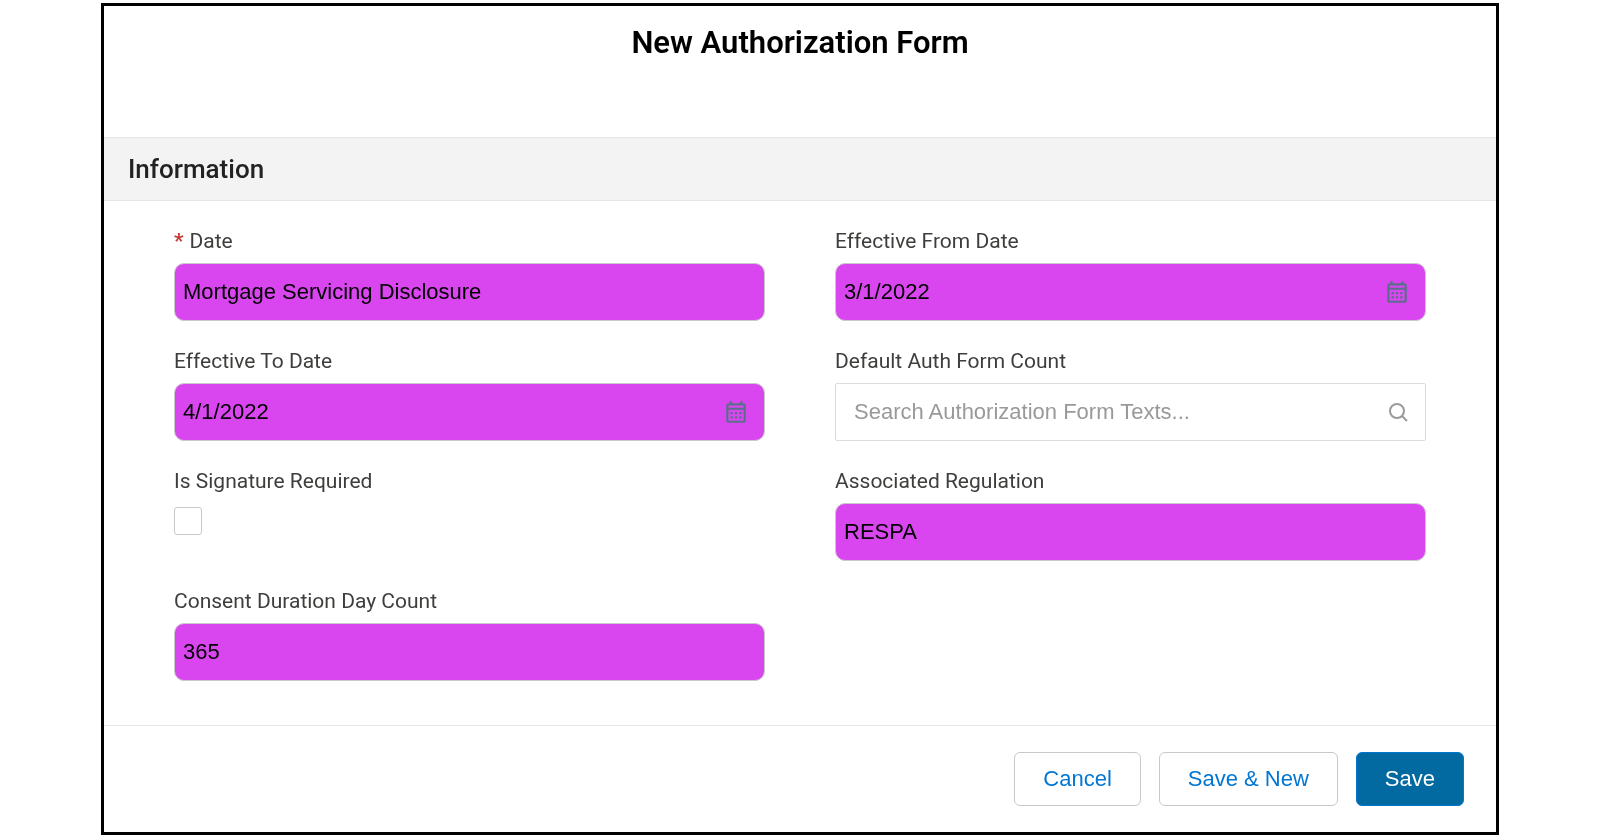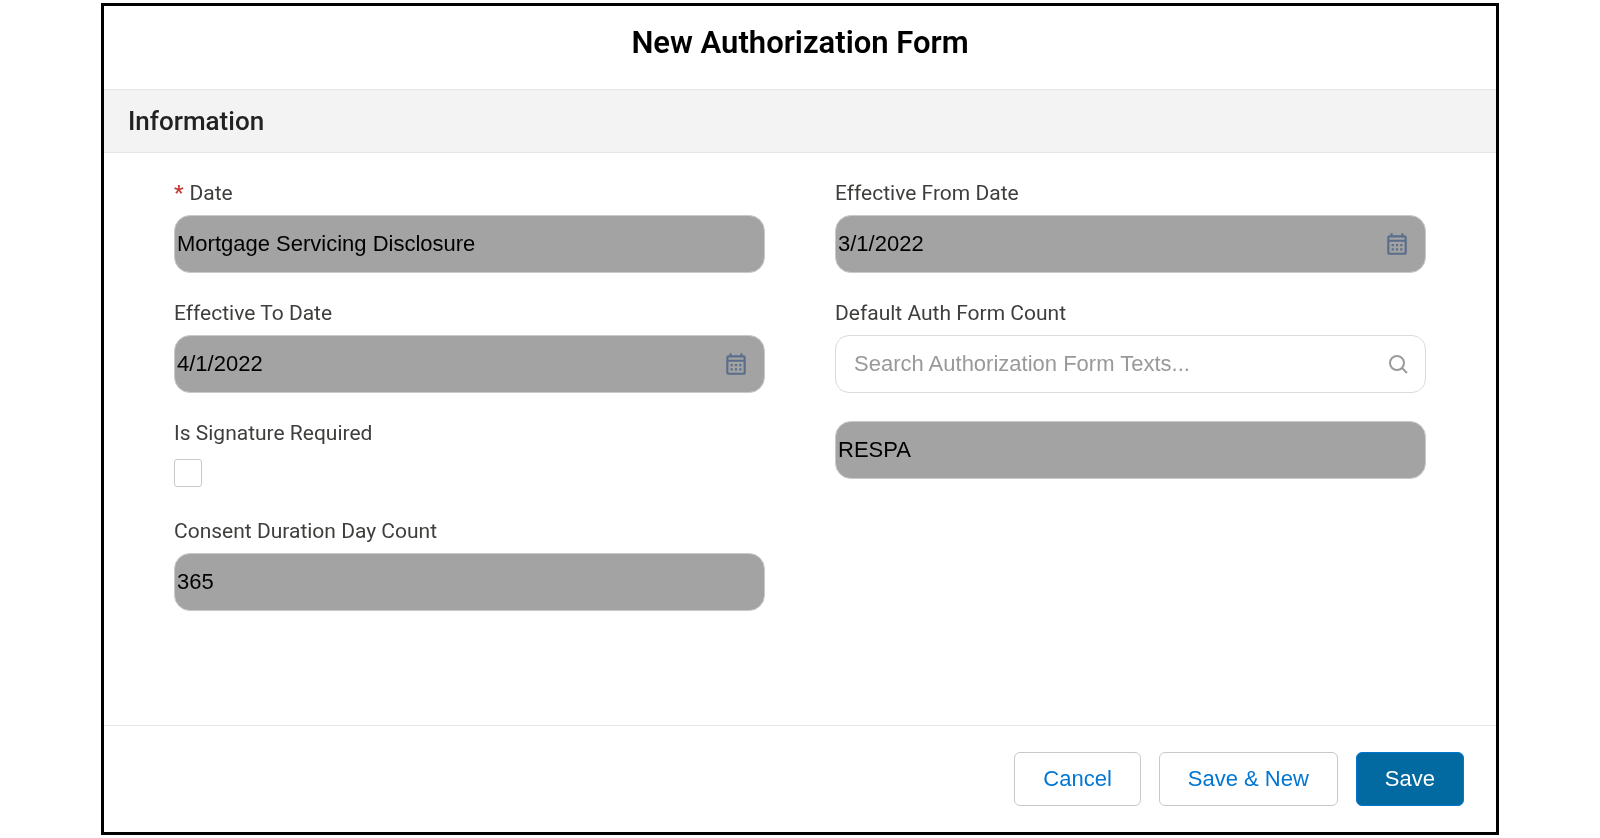--- a/index.html
+++ b/index.html
@@ -31,20 +31,21 @@
       color: #000;
     }
     .section-header {
       background: #f3f3f3;
       border-top: 1px solid #e5e5e5;
       border-bottom: 1px solid #e5e5e5;
       padding: 16px 24px;
       font-size: 26px;
       color: #222;
       font-weight: 500;
+      margin-top: 48px;
     }
     .form-body {
       padding: 28px 70px 20px 70px;
       flex: 1;
     }
     .form-grid {
       display: grid;
       grid-template-columns: 1fr 1fr;
       column-gap: 70px;
       row-gap: 28px;
@@ -62,46 +63,46 @@
       gap: 4px;
     }
     .required-star {
       color: #c23934;
       font-weight: 700;
       margin-right: 2px;
     }
     .text-input {
       height: 58px;
       border: 1px solid #c9c9c9;
-      border-radius: 16px;
+      border-radius: 10px;
       font-size: 22px;
       color: #000;
-      padding: 0 2px;
-      background: #a3a3a3;
+      padding: 0 8px;
+      background: #d946ef;
       outline: none;
     }
     .input-wrap {
       position: relative;
     }
     .input-wrap .text-input {
       width: 100%;
       padding-right: 56px;
     }
     .input-icon {
       position: absolute;
       right: 16px;
       top: 50%;
       transform: translateY(-50%);
       color: #5a6e8c;
       display: inline-flex;
     }
     .lookup-input {
       height: 58px;
       border: 1px solid #dddbda;
-      border-radius: 14px;
+      border-radius: 2px;
       font-size: 22px;
       color: #999;
       padding: 0 56px 0 18px;
       background: #fff;
       outline: none;
       width: 100%;
     }
     .lookup-input::placeholder {
       color: #999;
     }
@@ -204,20 +205,21 @@
       </div>
 
       <div class="form-field">
         <label class="field-label">Is Signature Required</label>
         <div class="checkbox-wrap">
           <span class="checkbox" role="checkbox" aria-checked="false"></span>
         </div>
       </div>
 
       <div class="form-field">
+        <label class="field-label">Associated Regulation</label>
         <input type="text" class="text-input" value="RESPA" style="">
       </div>
 
       <div class="form-field">
         <label class="field-label">Consent Duration Day Count</label>
         <input type="text" class="text-input" value="365" style="">
       </div>
 
     </div>
   </div>

